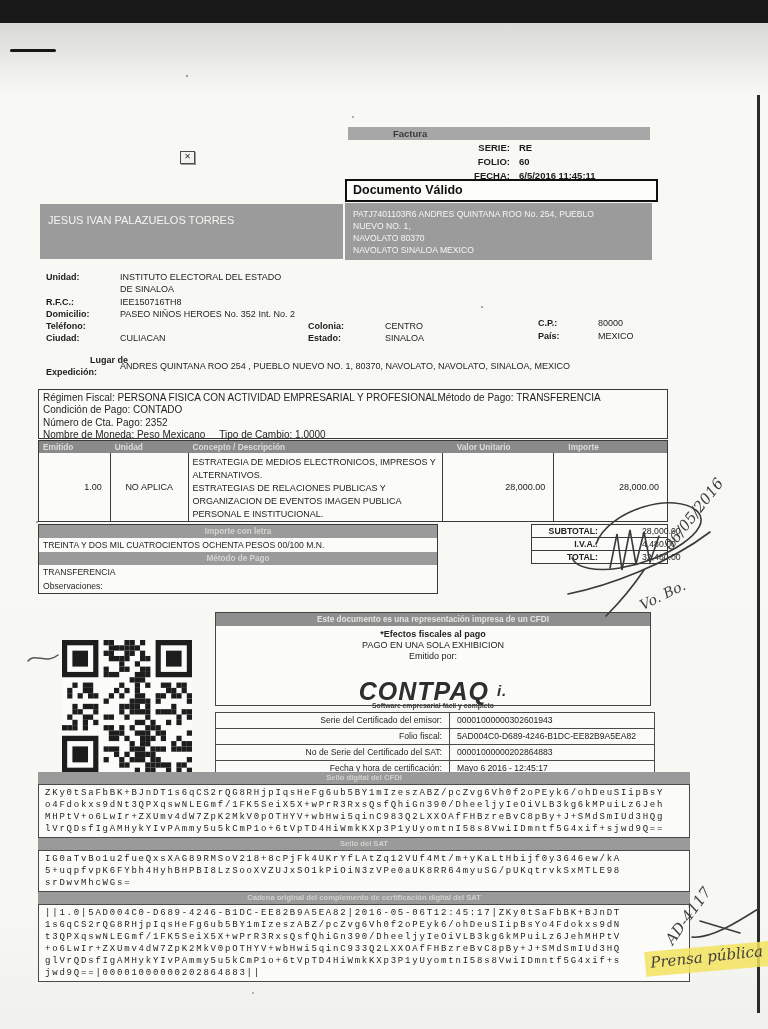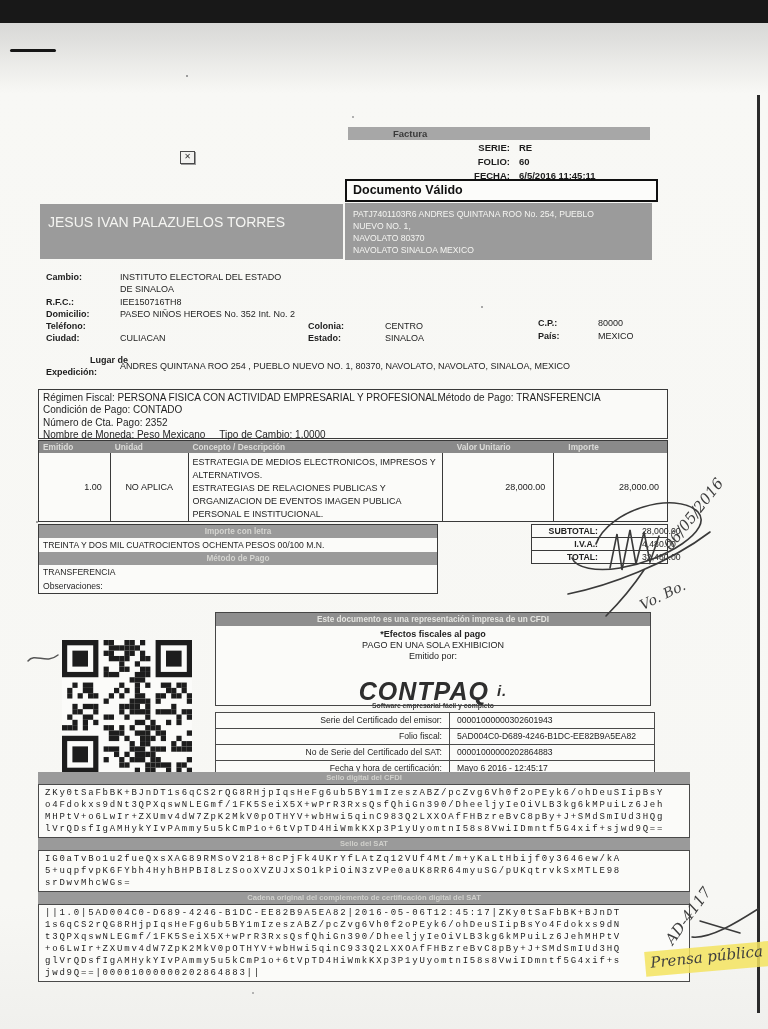--- a/index.html
+++ b/index.html
@@ -21,21 +21,21 @@
   
   .factbar{left:348px;top:127px;width:302px;height:13px;background:#a7a7a7;
            font-size:9.5px;font-weight:bold;color:#3a3a3a;line-height:13px;padding-left:45px;box-sizing:border-box;}
   .hrow{height:13px;font-size:9.5px;font-weight:bold;color:#1e1e1e;display:flex;}
   .hrow .lb{width:130px;text-align:right;}
   .hrow .vl{margin-left:9px;white-space:nowrap;}
   .stamp{left:345px;top:179px;width:303px;height:19px;background:#fcfcfa;border:2px solid #101010;
          font-size:12.5px;font-weight:bold;color:#111;line-height:19px;padding-left:6px;}
   .grayblock{background:#9b9b9b;color:#f5f5f2;}
   .recip{left:345px;top:203px;width:307px;height:57px;font-size:8.6px;line-height:12px;padding:5px 8px;box-sizing:border-box;white-space:pre-line;}
-  .issuer{left:40px;top:204px;width:303px;height:55px;font-size:14px;padding:10px 0 0 8px;box-sizing:border-box;}
+  .issuer{left:40px;top:204px;width:303px;height:55px;font-size:11px;padding:10px 0 0 8px;box-sizing:border-box;}
   
   .flabel{font-weight:bold;font-size:9px;color:#1c1c1c;white-space:nowrap;}
   .fval{font-size:9px;color:#232323;white-space:nowrap;}
   
   .fiscal{left:38px;top:389px;width:630px;height:50px;border:1px solid #3a3a3a;background:#fafaf8;
           font-size:10px;line-height:12.4px;padding:2px 4px;box-sizing:border-box;color:#1f1f1f;}
   
   .tbl{left:38px;top:440px;width:630px;border:1px solid #3a3a3a;background:#fbfbf9;box-sizing:border-box;}
   .thead{display:flex;background:#8a8a8a;color:#dcdcd9;font-size:8.3px;font-weight:bold;height:12px;line-height:12px;}
   .tbody{display:flex;height:68px;}
@@ -111,21 +111,21 @@
   </div>
   <div class="abs stamp">Documento Válido</div>
   <div class="abs grayblock recip">PATJ7401103R6 ANDRES QUINTANA ROO No. 254, PUEBLO
 NUEVO NO. 1,
 NAVOLATO 80370
 NAVOLATO SINALOA MEXICO</div>
   <div class="abs grayblock issuer">
     <span>JESUS IVAN PALAZUELOS TORRES</span>
   </div>
 
-  <div class="abs flabel" style="left:46px;top:272px;">Cambio:</div>
+  <div class="abs flabel" style="left:46px;top:272px;">Unidad:</div>
   <div class="abs fval" style="left:120px;top:272px;">INSTITUTO ELECTORAL DEL ESTADO</div>
   <div class="abs fval" style="left:120px;top:284px;">DE SINALOA</div>
   <div class="abs flabel" style="left:46px;top:297px;">R.F.C.:</div>
   <div class="abs fval" style="left:120px;top:297px;">IEE150716TH8</div>
   <div class="abs flabel" style="left:46px;top:309px;">Domicilio:</div>
   <div class="abs fval" style="left:120px;top:309px;">PASEO NIÑOS HEROES No. 352 Int. No. 2</div>
   <div class="abs flabel" style="left:46px;top:321px;">Teléfono:</div>
   <div class="abs fval" style="left:120px;top:321px;"></div>
   <div class="abs flabel" style="left:308px;top:321px;">Colonia:</div>
   <div class="abs fval" style="left:385px;top:321px;">CENTRO</div>

